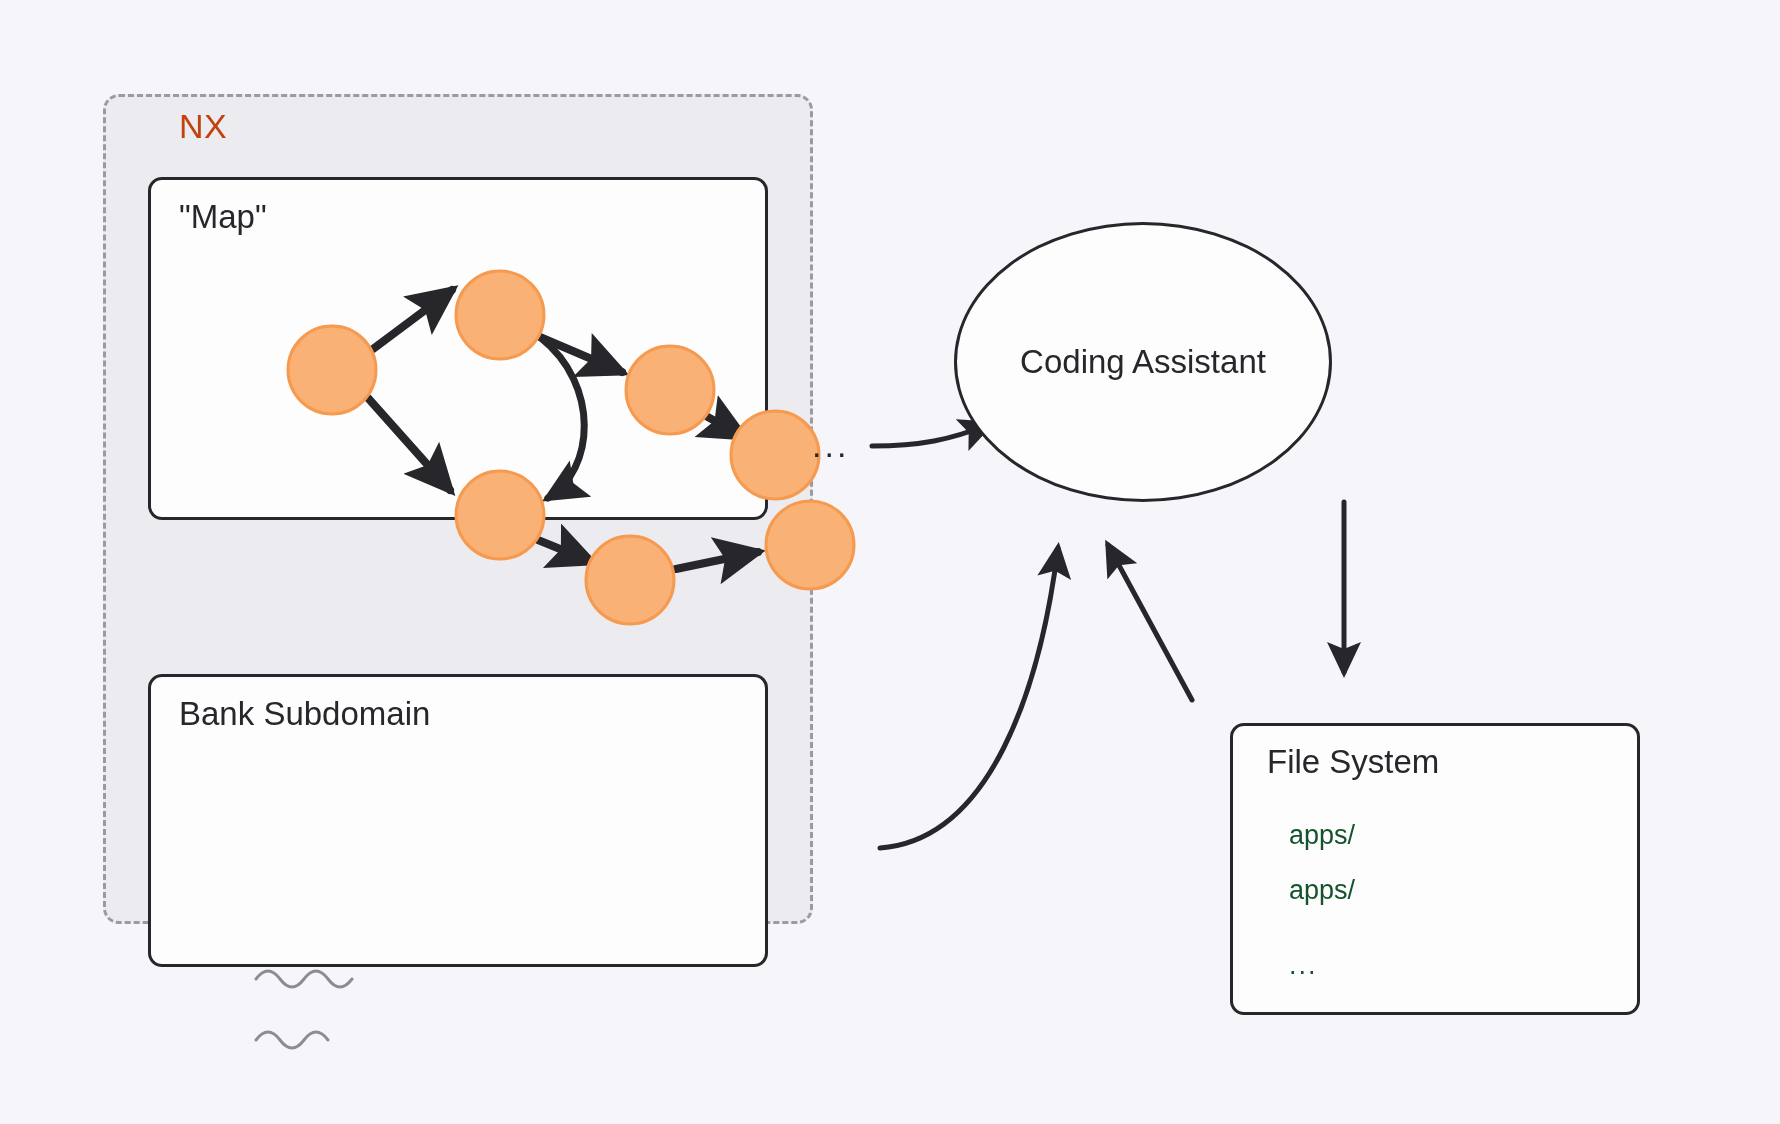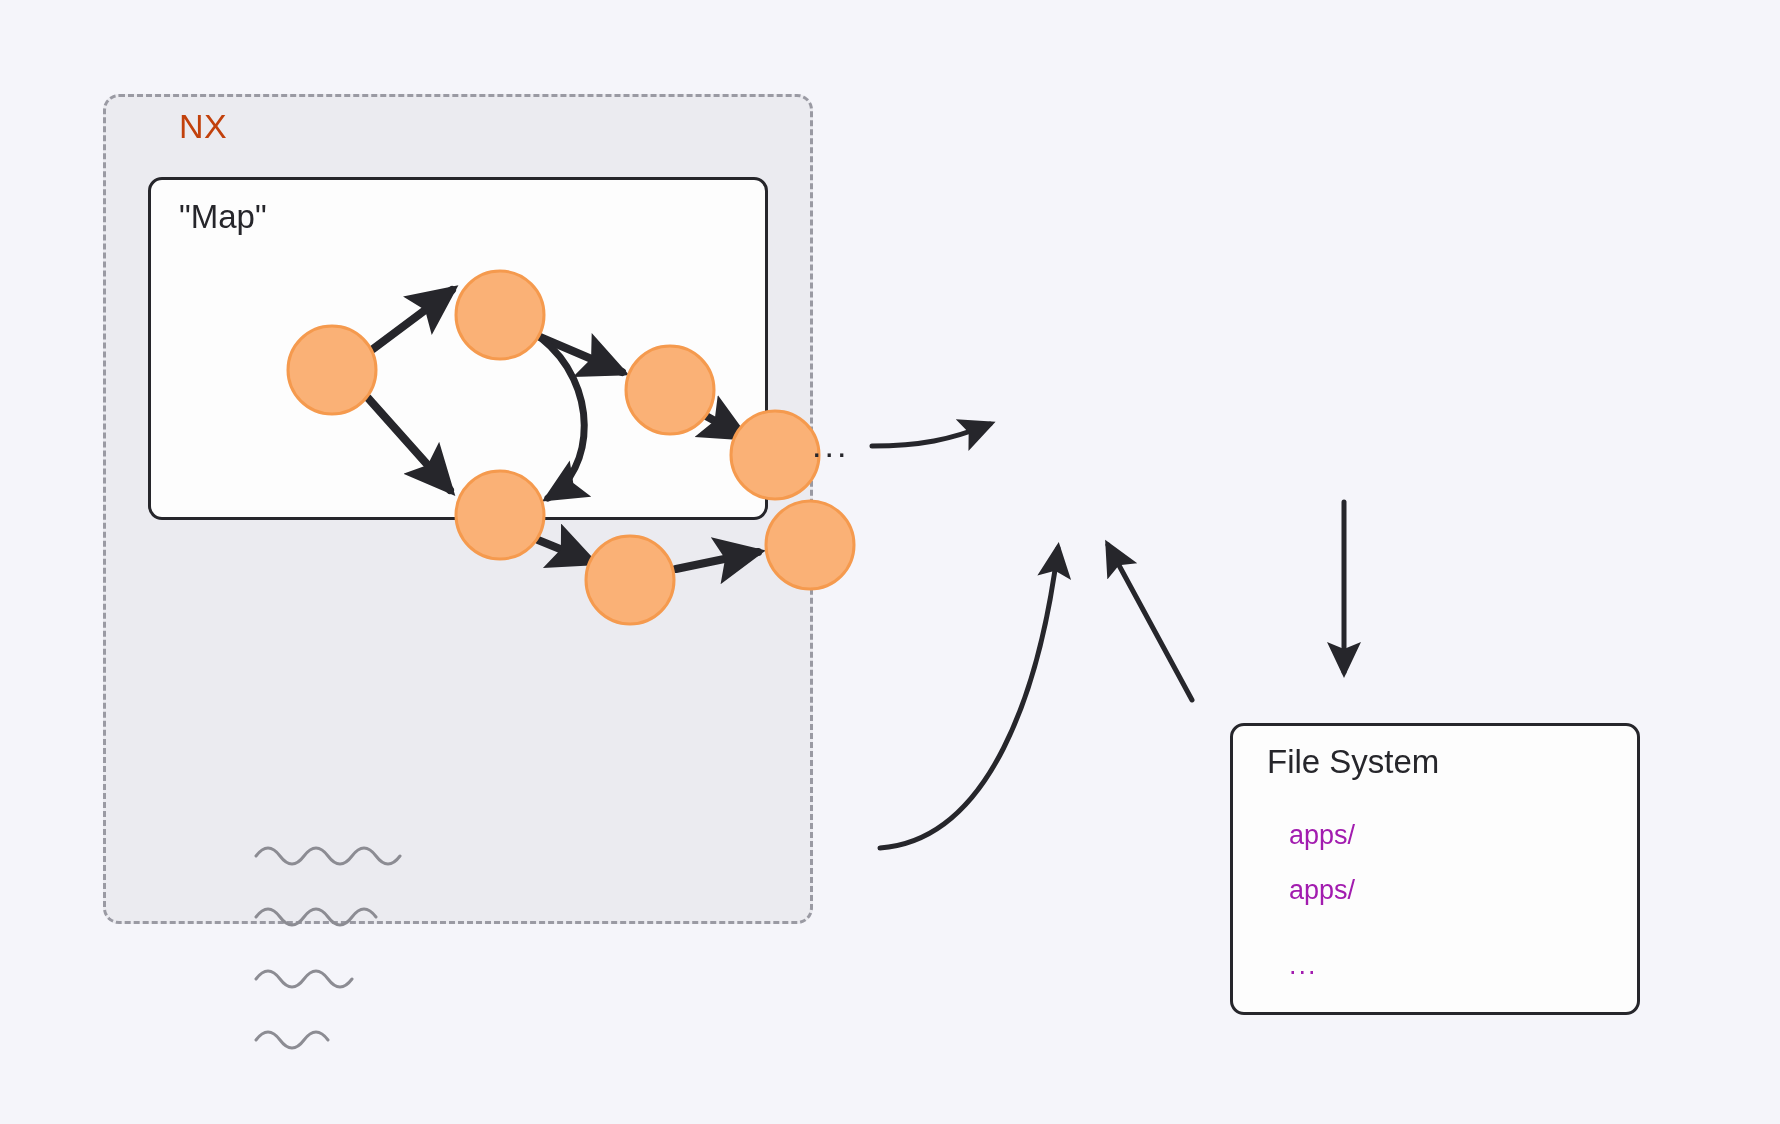--- a/index.html
+++ b/index.html
@@ -91,21 +91,21 @@
   .fs-list {
     position: absolute;
     left: 56px;
     top: 96px;
     display: flex;
     flex-direction: column;
     gap: 28px;
   }
   .fs-item {
     font-size: 27px;
-    color: #a21caf;
+    color: #14532d;
     line-height: 1;
   }
   .fs-item.ellipsis {
     margin-top: 20px;
     letter-spacing: 2px;
   }
 
   
   .ellipse-node {
     position: absolute;
@@ -202,21 +202,27 @@
       <path d="M880,848 C990,840 1040,690 1058,548" stroke-width="5" marker-end="url(#arwThin)"></path>
 
       <path d="M1192,700 L1108,545" stroke-width="5" marker-end="url(#arwThin)"></path>
 
       <path d="M1344,502 L1344,672" stroke-width="5" marker-end="url(#arwThin)"></path>
     </g>
   </svg>
 
   <div class="graph-dots">...</div>
 
-
+  <div class="card bank-card">
+    <div class="card-title">Bank Subdomain</div>
+  </div>
+
+  <div class="ellipse-node">
+    <span class="ellipse-label">Coding Assistant</span>
+  </div>
 
   <div class="card fs-card">
     <div class="card-title">File System</div>
     <div class="fs-list">
       <div class="fs-item">apps/</div>
       <div class="fs-item">apps/</div>
       <div class="fs-item ellipsis">...</div>
     </div>
   </div>
 

